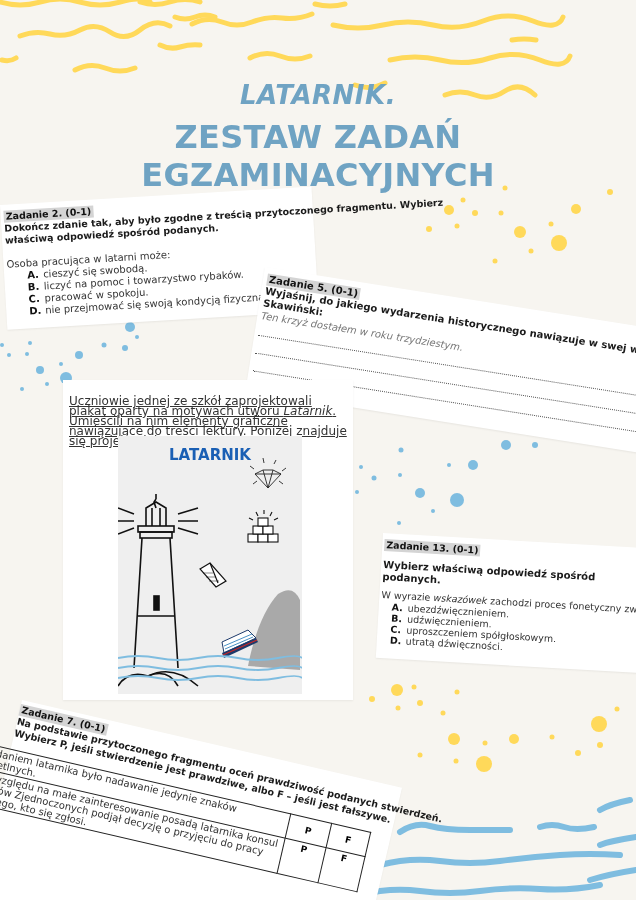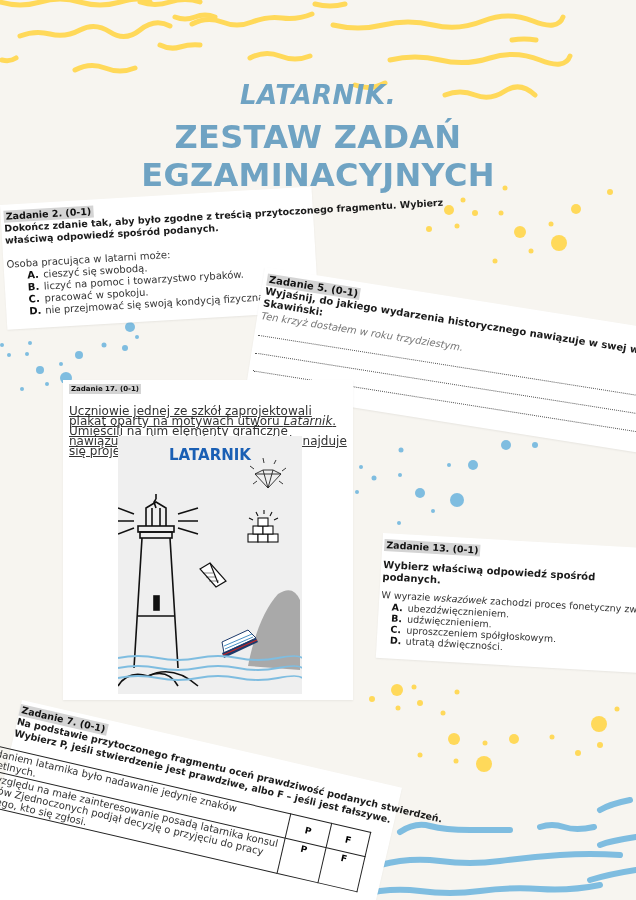--- a/index.html
+++ b/index.html
@@ -154,23 +154,20 @@
   </div>
   <div class="bold" style="font-size:10px; line-height:12px; white-space:nowrap;">Wyjaśnij, do jakiego wydarzenia historycznego nawiązuje w swej wypowiedzi</div>
   <div class="bold" style="font-size:10px; line-height:12px;">Skawiński:</div>
   <div class="quote" style="font-size:10px; line-height:13px;">Ten krzyż dostałem w roku trzydziestym.</div>
   <div class="dots" style="margin-top:12px; width:400px;"></div>
   <div class="dots" style="margin-top:16px; width:400px;"></div>
   <div class="dots" style="margin-top:16px; width:400px;"></div>
 </div>
 
 <div class="card" style="left:63px; top:380px; width:290px; height:320px; padding:4px 6px; box-sizing:border-box;">
-  <div style="font-size:7px; line-height:10px;">
-    <span class="tag">Zadanie 17. (0-1)</span>
-  </div>
   <div class="txt" style="font-size:12px; line-height:10px; margin-top:12px;text-decoration:underline;">
     <span>Uczniowie jednej ze szkół zaprojektowali plakat oparty na motywach utworu </span><i>Latarnik</i><span>. Umieścili na nim elementy graficzne nawiązujące do treści lektury. Poniżej znajduje się projekt plakatu.</span>
   </div>
   <div class="poster" style="left:55px; top:56px; width:184px; height:258px;">
     <div style="position:absolute; left:0; width:184px; top:10px; text-align:center; color:#1a5fb4; font-weight:bold; font-size:15px; font-family:'DejaVu Sans', sans-serif;">LATARNIK</div>
     <svg width="184" height="258" viewBox="0 0 184 258" style="position:absolute;left:0;top:0;">
 
       <g stroke="#222" stroke-width="0.9" fill="none">
         <path d="M137,38 l8,-4 h10 l8,4 l-13,14 z"></path>
           <path d="M137,38 h26"></path>

